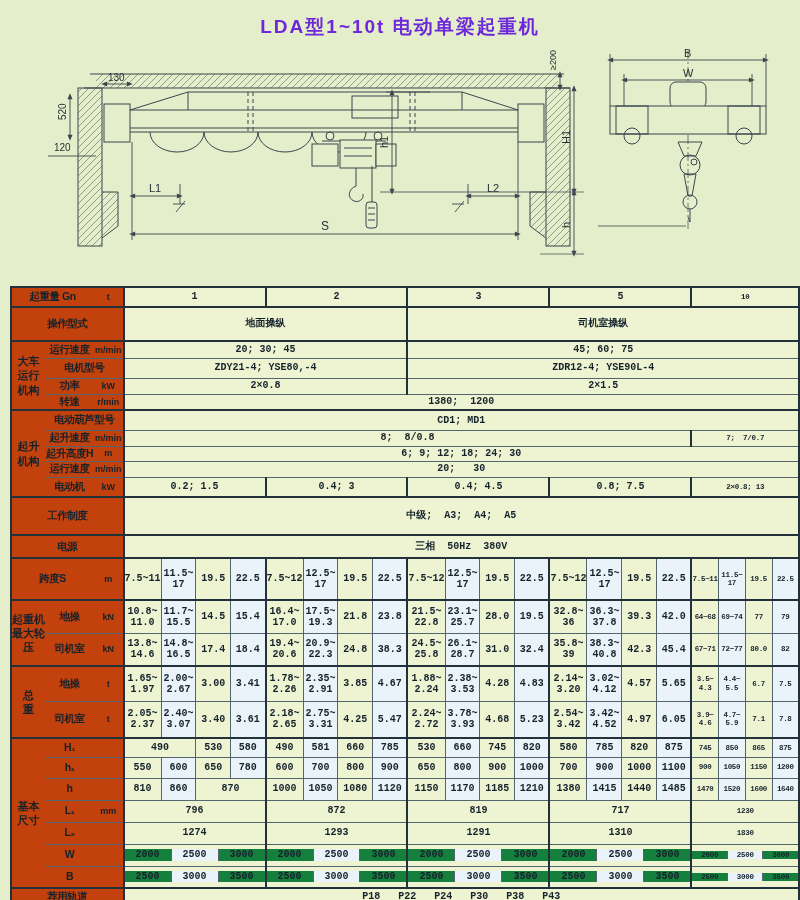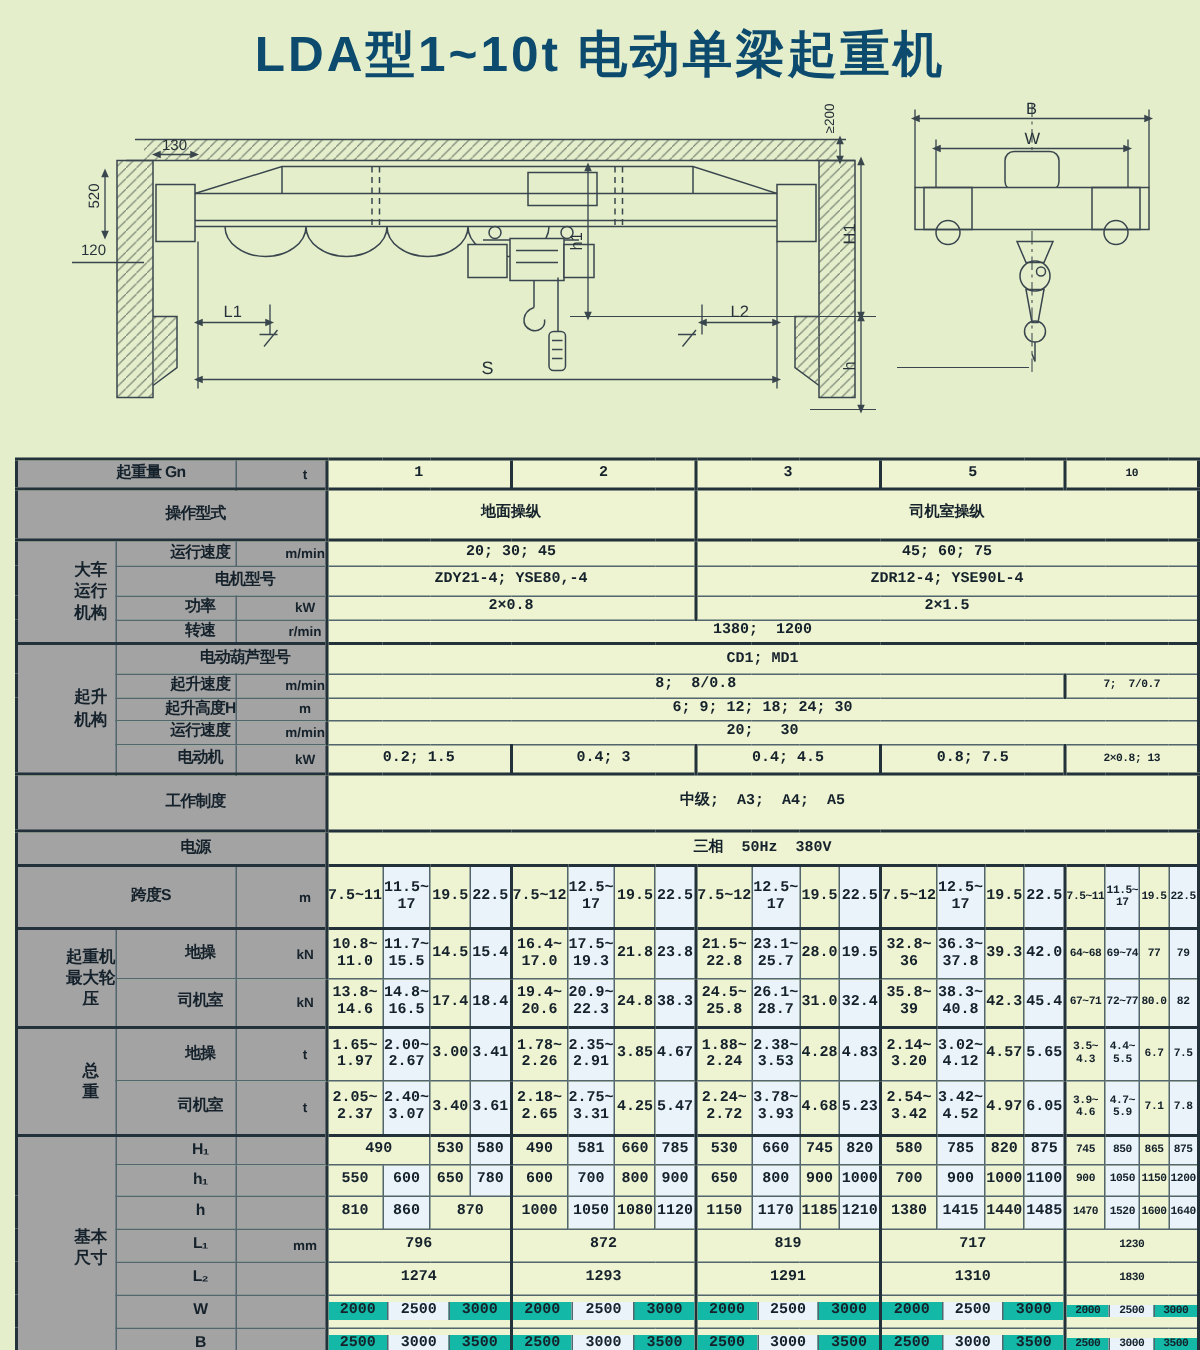--- a/index.html
+++ b/index.html
@@ -3,22 +3,22 @@
 <meta charset="utf-8">
 <style>
   html,body{margin:0;padding:0;}
   body{
     width:800px;height:900px;
     background:#e4eecb;
     font-family:"Liberation Sans",sans-serif;
     overflow:hidden;
   }
   .title{
-    color:#0c4a6e;
-    font-size:33px;font-weight:bold;
+    color:#6d28d9;
+    font-size:19px;font-weight:bold;
     text-align:center;
     padding:14px 0 4px 0;
     letter-spacing:2px;
   }
   svg{display:block;}
   svg text{font-family:"Liberation Sans",sans-serif;fill:#26313a;}
 
   table.spec{
     border-collapse:collapse;
     table-layout:fixed;
@@ -30,39 +30,38 @@
     text-align:center;vertical-align:middle;
     padding:0;
     font-family:"Liberation Mono","DejaVu Sans Mono",monospace;
     font-size:10px;font-weight:700;
     color:#15222b;
     white-space:pre;
     line-height:1.12;
     overflow:hidden;
   }
   table.spec td.g,table.spec td.l,table.spec td.u{
-    background:#a3a3a3;
+    background:#c2410c;
     font-family:"Liberation Sans",sans-serif;
-    padding-left:32px;
   }
   table.spec td.l{font-size:10.5px;letter-spacing:-0.5px;}
   table.spec td.u{font-size:9px;}
   table.spec td.g{font-size:11px;line-height:1.3;}
   table.spec td.cy{background:#eef3d2;}
   table.spec td.cb{background:#e9f3f9;}
   table.spec td.s{font-size:7.5px;font-weight:700;letter-spacing:-0.3px;}
   table.spec td.gl{border-left:2px solid #22313a;}
   table.spec tr.th td{border-top:2px solid #22313a;}
   .sp{display:flex;width:100%;height:100%;align-items:stretch;}
   .sp span{
     flex:1;display:flex;align-items:center;justify-content:center;
     border-left:1px solid #53666e;
   }
   .sp span:first-child{border-left:none;}
-  .sp span.cy{background:#14b8a6;}
+  .sp span.cy{background:#15803d;}
   .sp span.cb{background:#e9f3f9;}
 </style>
 </head>
 <body>
 
 <div class="title">LDA型1~10t 电动单梁起重机</div>
 
 <svg width="800" height="238" viewBox="0 0 800 238">
   <defs>
     <pattern id="hatch" width="7" height="7" patternUnits="userSpaceOnUse">

